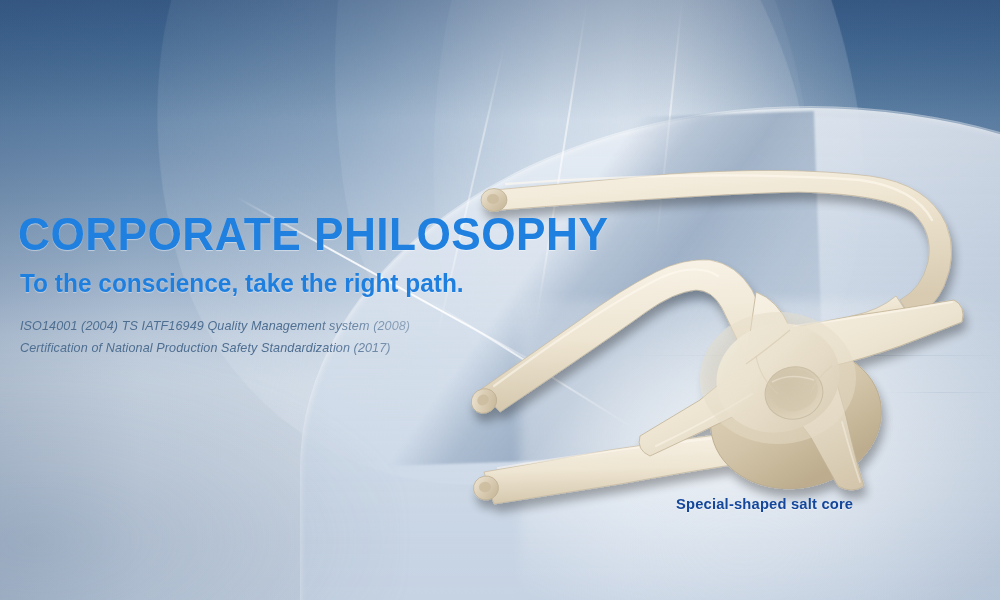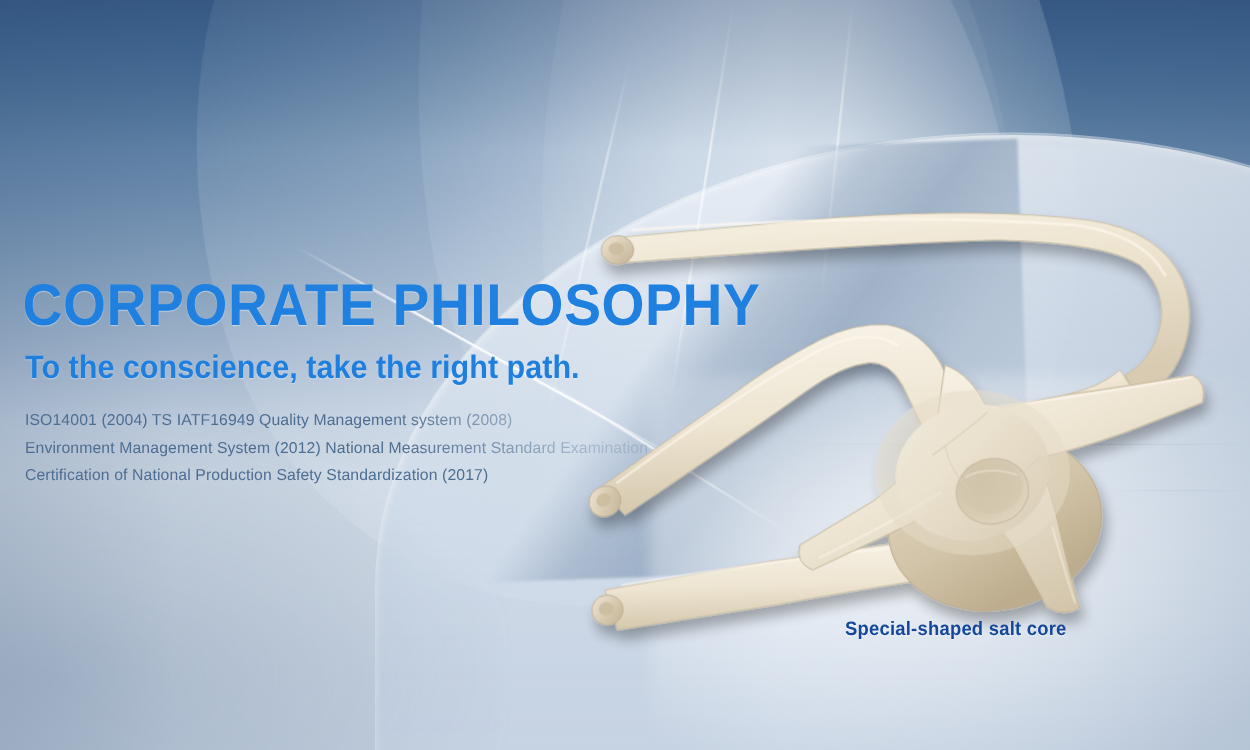--- a/index.html
+++ b/index.html
@@ -231,21 +231,21 @@
     top: 150px;
     width: 540px;
     height: 340px;
   }
   #product svg { display: block; width: 100%; height: 100%; overflow: visible; }
 
   
   .text-block {
     position: absolute;
     left: 18px;
-    top: 220px;
+    top: 210px;
     width: 620px;
   }
   #headline {
     margin: 0;
     font-family: "Liberation Sans Narrow", "Liberation Sans", sans-serif;
     font-size: 47px;
     line-height: 48px;
     font-weight: bold;
     letter-spacing: 0.5px;
     color: #2080e0;
@@ -263,20 +263,21 @@
     color: #1f7fdf;
     transform: scaleX(0.94);
     transform-origin: left center;
     text-shadow: 0 1px 1px rgba(255,255,255,0.4);
     white-space: nowrap;
   }
   #certs {
     margin: 17px 0 0 2px;
     list-style: none;
     padding: 0;
+    font-style: italic;
   }
   #certs li {
     font-family: "Liberation Sans", sans-serif;
     font-size: 12.6px;
     line-height: 22px;
     color: #4e6e91;
     white-space: nowrap;
     letter-spacing: 0.1px;
   }
   
@@ -454,20 +455,19 @@
     </svg>
   </div>
 
   <div class="text-block">
     <h1 id="headline">CORPORATE PHILOSOPHY</h1>
 
     <div id="subhead">To the conscience, take the right path.</div>
 
     <ul id="certs">
       <li>ISO14001 (2004)  TS IATF16949 Quality Management system (2008)</li>
-      <li>Environment Management System (2012)    National Measurement Standard Examination</li>
       <li>Certification of National Production Safety Standardization (2017)</li>
     </ul>
   </div>
 
   <div id="product-caption">Special-shaped salt core</div>
 
 </div>
 
 </body></html>

